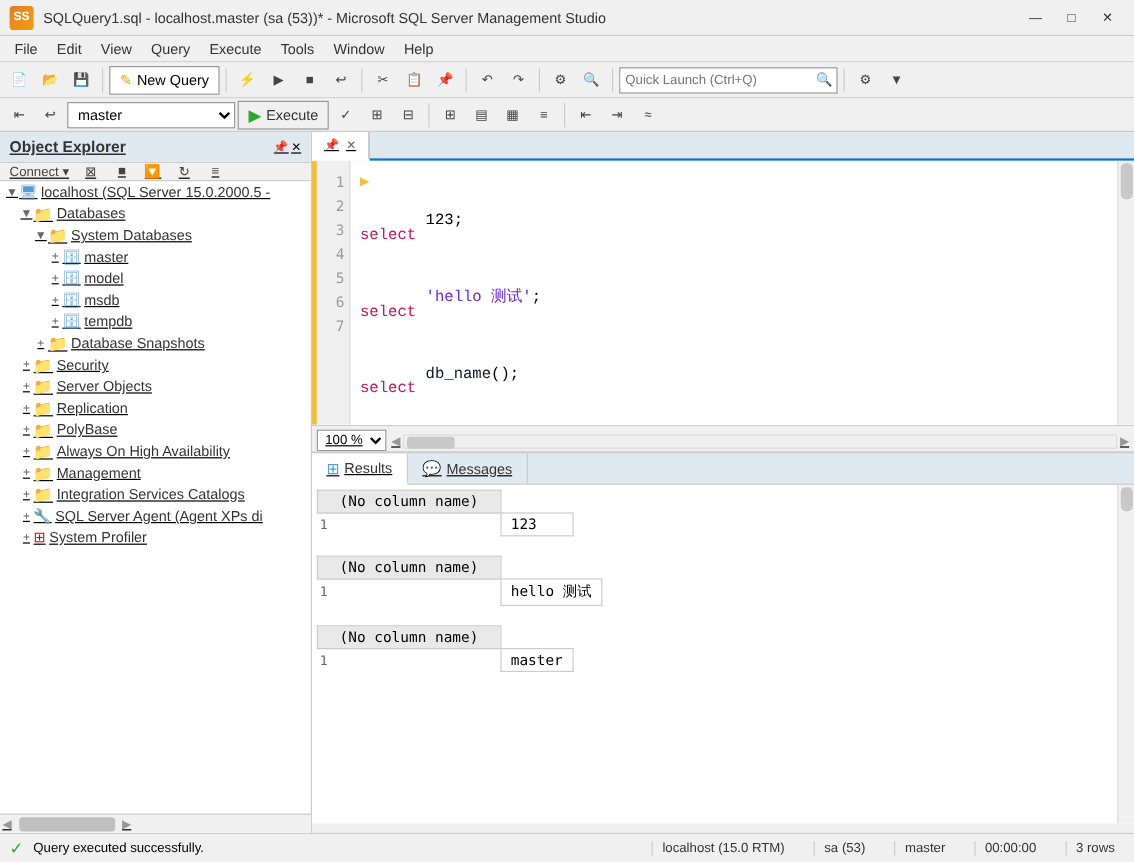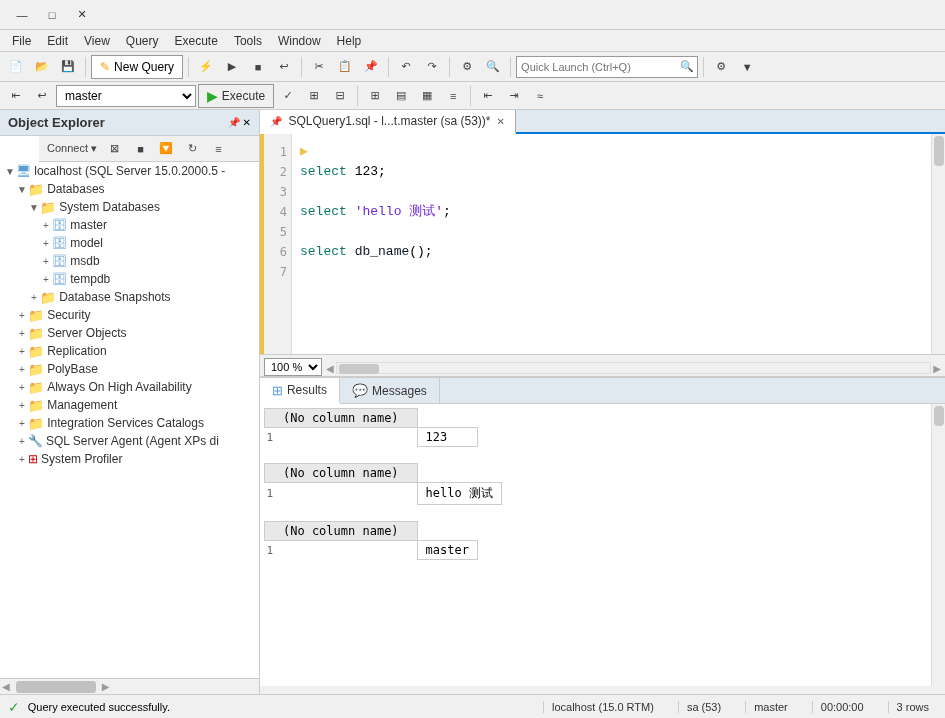--- a/index.html
+++ b/index.html
@@ -26,47 +26,47 @@
     .search-box input { border: none; outline: none; font-size: 11px; padding: 0 4px; width: 160px; }
     .search-box-btn { width: 20px; height: 20px; background: none; border: none; cursor: pointer; font-size: 11px; }
 
     
     #toolbar2 { background: #f0f0f0; height: 28px; display: flex; align-items: center; padding: 2px 4px; border-bottom: 1px solid #ccc; gap: 2px; }
     .db-select { height: 22px; font-size: 12px; border: 1px solid #999; padding: 0 4px; background: white; width: 140px; }
     .execute-btn { display: flex; align-items: center; gap: 4px; padding: 2px 8px; border: 1px solid #999; background: #f0f0f0; cursor: pointer; font-size: 12px; height: 24px; color: #333; }
     .execute-icon { color: #2ca82c; font-size: 14px; }
 
     
-    #main-container { display: flex; height: calc(718px - 30px - 22px - 30px - 28px - 24px); }
+    #main-container { display: flex; height: calc(718px - 30px - 22px - 30px - 28px - 24px); text-decoration: underline; }
 
     
     #sidebar { width: 260px; min-width: 260px; background: white; border-right: 1px solid #ccc; display: flex; flex-direction: column; overflow: hidden; }
     #sidebar-header { background: #e0e8f0; padding: 4px 8px; font-size: 13px; font-weight: bold; color: #333; border-bottom: 1px solid #ccc; height: 26px; display: flex; align-items: center; justify-content: space-between; }
-    #sidebar-toolbar { background: #f0f0f0; height: 26px; display: flex; align-items: center; padding: 2px 4px; border-bottom: 1px solid #ccc; gap: 2px; margin-left: 39px; }
+    #sidebar-toolbar { background: #f0f0f0; height: 15px; display: flex; align-items: center; padding: 2px 4px; border-bottom: 1px solid #ccc; gap: 2px; }
     #sidebar-content { overflow-y: auto; overflow-x: auto; flex: 1; }
     .tree-item { display: flex; align-items: center; padding: 1px 0; cursor: pointer; white-space: nowrap; min-height: 18px; font-size: 12px; }
     .tree-indent { display: inline-block; }
     .expand-icon { width: 12px; display: inline-block; text-align: center; font-size: 10px; color: #666; cursor: pointer; }
     .folder-icon { color: #dcb545; margin-right: 3px; font-size: 13px; }
     .db-icon { color: #5b9bd5; margin-right: 3px; font-size: 12px; }
     .tree-label { font-size: 12px; color: #333; }
 
     
     #main-content { flex: 1; display: flex; flex-direction: column; overflow: hidden; }
 
     
     #tab-bar { background: #e0e8f0; height: 24px; display: flex; align-items: stretch; border-bottom: 2px solid #0078d4; }
     .tab { display: flex; align-items: center; padding: 0 10px; font-size: 12px; cursor: pointer; background: #c8dae8; border-right: 1px solid #aaa; gap: 6px; color: #333; }
     .tab.active { background: white; font-weight: normal; border-bottom: 2px solid white; margin-bottom: -2px; }
     .tab-close { font-size: 10px; color: #666; cursor: pointer; }
 
     
     #editor-container { flex: 1; background: white; position: relative; overflow: hidden; min-height: 0; }
     .code-line { min-height: 20px; line-height: 20px; display: flex; align-items: center; }
-    .kw { color: #0f766e; }
+    .kw { color: #be185d; margin-top: 24px; }
     .str { color: #6d28d9; }
     .fn { color: #0f172a; }
     .num { color: #000; }
 
     
     #zoom-bar { height: 22px; background: #f0f0f0; border-top: 1px solid #ccc; display: flex; align-items: flex-end; padding: 0 4px; font-size: 11px; gap: 4px; }
     .zoom-select { height: 18px; font-size: 11px; border: 1px solid #999; padding: 0 2px; background: white; }
 
     
     #results-panel { height: 310px; border-top: 2px solid #ccc; display: flex; flex-direction: column; background: white; }
@@ -92,20 +92,24 @@
     #results-content-wrapper { position: relative; flex: 1; overflow: hidden; }
     #results-scroll { position: absolute; inset: 0; overflow-y: auto; overflow-x: hidden; padding: 4px; }
     #results-vscroll { position: absolute; right: 0; top: 0; width: 14px; height: 100%; background: #f0f0f0; border-left: 1px solid #ddd; }
 
     .result-block { margin-bottom: 4px; }
   </style>
 </head>
 <body>
 
 <div id="title-bar">
+  <div id="title-bar-left">
+    <div id="title-bar-icon">SS</div>
+    <span id="title-text">SQLQuery1.sql - localhost.master (sa (53))* - Microsoft SQL Server Management Studio</span>
+  </div>
   <div id="window-controls">
     <button class="win-btn">—</button>
     <button class="win-btn">□</button>
     <button class="win-btn close">✕</button>
   </div>
 </div>
 
 <div id="menu-bar">
   <span class="menu-item">File</span>
   <span class="menu-item">Edit</span>
@@ -321,21 +325,20 @@
       <div class="sidebar-hthumb"></div>
       <span style="font-size:10px;color:#999;padding:0 2px;">▶</span>
     </div>
   </div>
 
   <div id="main-content">
 
     <div id="tab-bar">
       <div class="tab active">
         <span style="color:#888;font-size:10px;">📌</span>
-        <span>SQLQuery1.sql - l...t.master (sa (53))*</span>
         <span class="tab-close">✕</span>
       </div>
     </div>
 
     <div id="editor-container" style="flex:0 0 220px; position:relative;">
 
       <div style="position:absolute;left:0;top:0;width:4px;background:#f0c040;height:100%;z-index:2;"></div>
 
       <div style="position:absolute;left:4px;top:0;width:28px;background:#f0f0f0;height:100%;border-right:1px solid #ddd;font-family:Consolas,monospace;font-size:12px;padding-top:8px;text-align:right;padding-right:4px;color:#999;line-height:20px;z-index:1;">
         <div></div>

